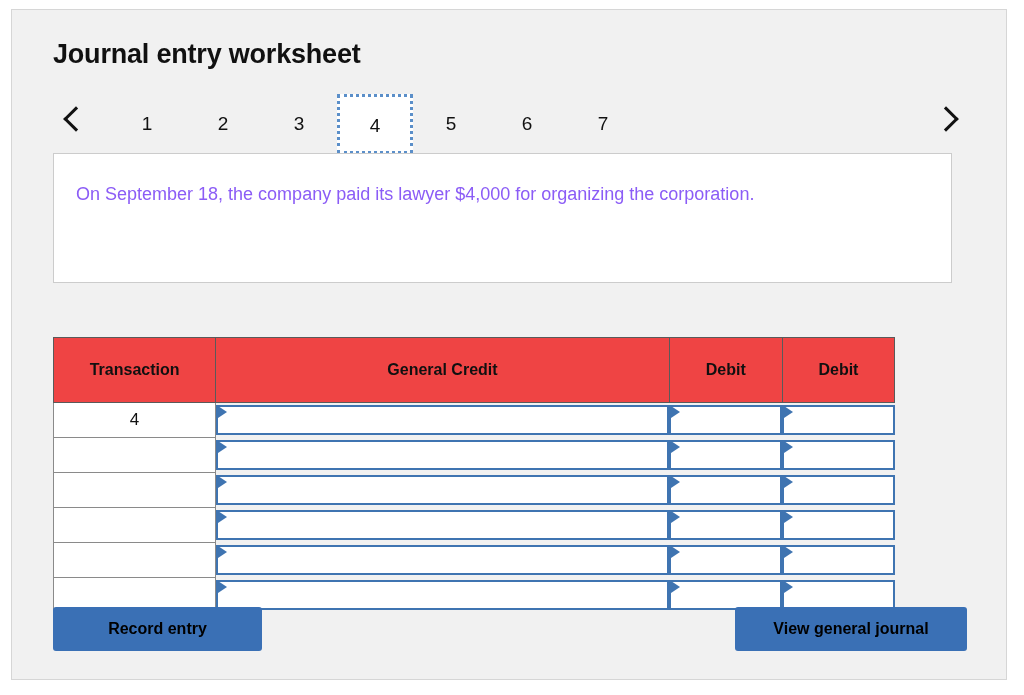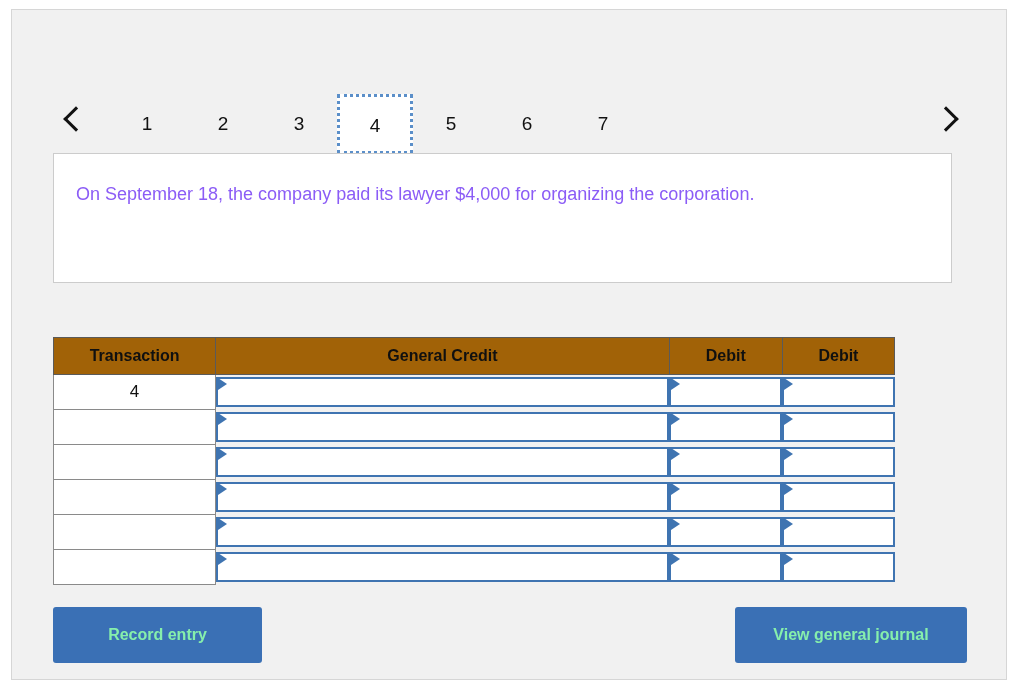--- a/index.html
+++ b/index.html
@@ -135,28 +135,28 @@
   .jtable {
     position: absolute;
     left: 41px;
     top: 327px;
     width: 842px;
     border-collapse: collapse;
     table-layout: fixed;
   }
 
   .jtable th {
-    background: #a16207;
+    background: #ef4444;
     border: 1px solid #5a5a5a;
     height: 36px;
     font-size: 16px;
     font-weight: bold;
     color: #101010;
     text-align: center;
-    padding: 0;
+    padding: 14px;
   }
 
   .jtable td {
     border: 1px solid #8a8a8a;
     height: 34px;
     padding: 0;
     background: #ffffff;
     vertical-align: middle;
   }
 
@@ -195,41 +195,42 @@
     width: 0;
     height: 0;
     border-top: 6px solid transparent;
     border-bottom: 6px solid transparent;
     border-left: 9px solid #3f74b1;
   }
 
   
   .btn {
     position: absolute;
-    height: 56px;
+    height: 44px;
     background: #3a70b5;
-    color: #86efac;
+    color: #000000;
     font-size: 16px;
     font-weight: bold;
     border: none;
     border-radius: 3px;
     cursor: pointer;
     font-family: "Liberation Sans", sans-serif;
   }
 
   .btn-record { left: 41px;  top: 597px; width: 209px; }
   .btn-clear  { left: 310px; top: 597px; width: 209px; }
   .btn-view   { left: 711px; top: 597px; width: 232px; margin-left: 12px; }
 </style>
 </head>
 <body>
 
 <div class="page">
   <div class="card">
 
+    <div class="worksheet-title">Journal entry worksheet</div>
 
     <div class="pager">
       <div class="pager-arrow prev">
         <span class="chev left"></span>
       </div>
       <div class="pager-tabs" id="pager-tabs">
           <div class="tab" style="left: 0px;">1</div>
           <div class="tab" style="left: 76px;">2</div>
           <div class="tab" style="left: 152px;">3</div>
           <div class="tab active" style="left: 228px;">4</div>

